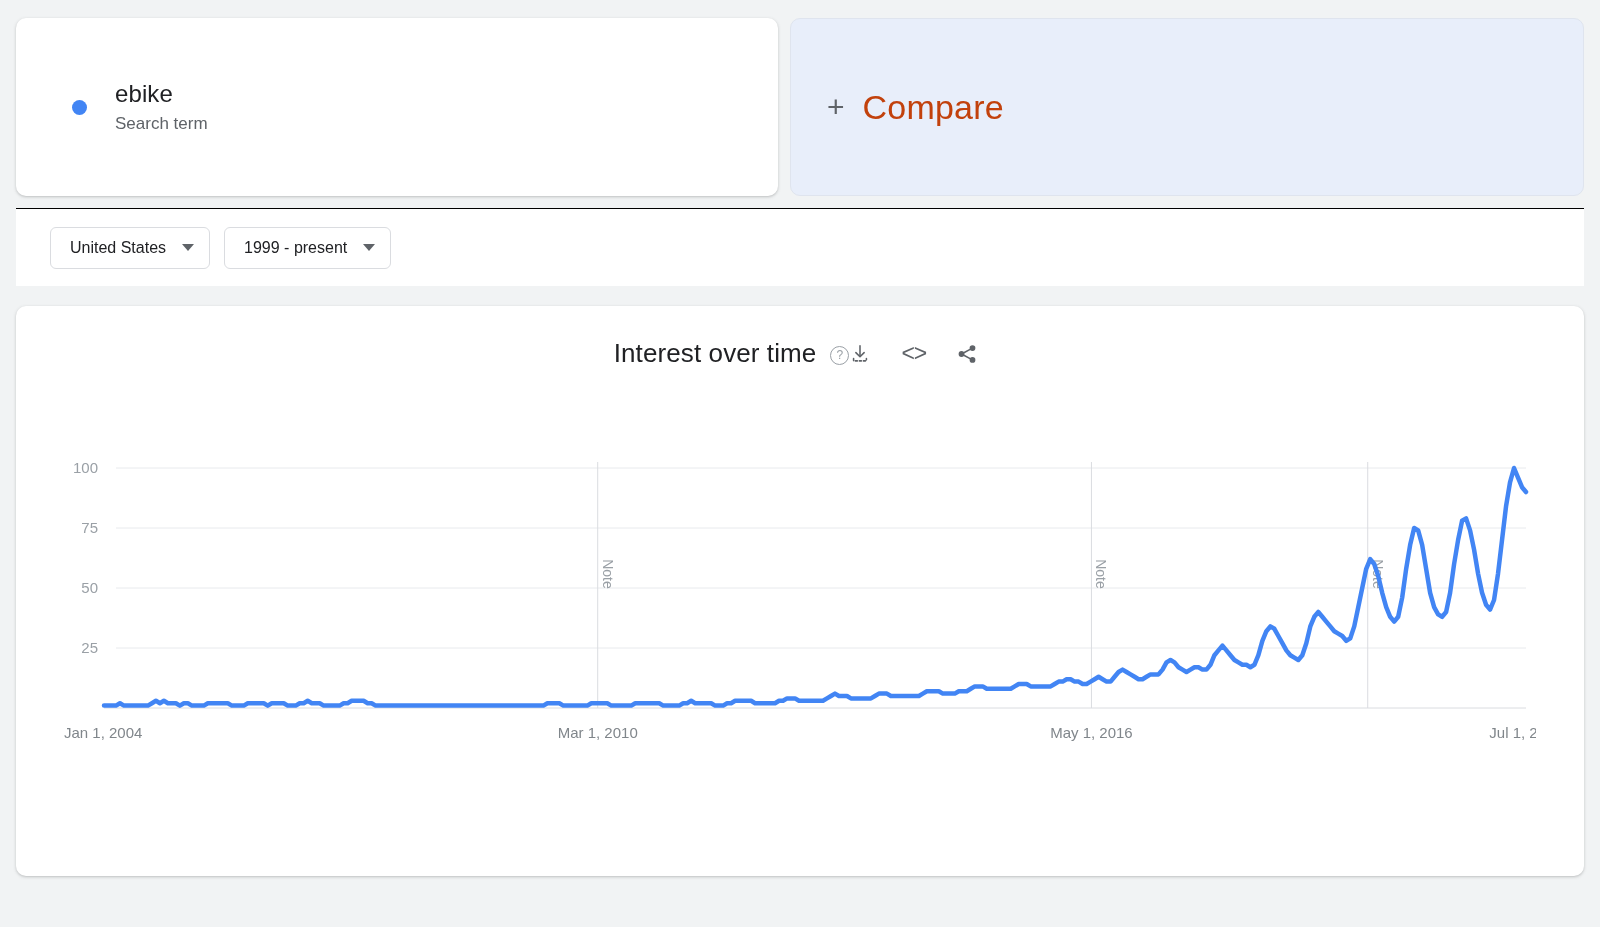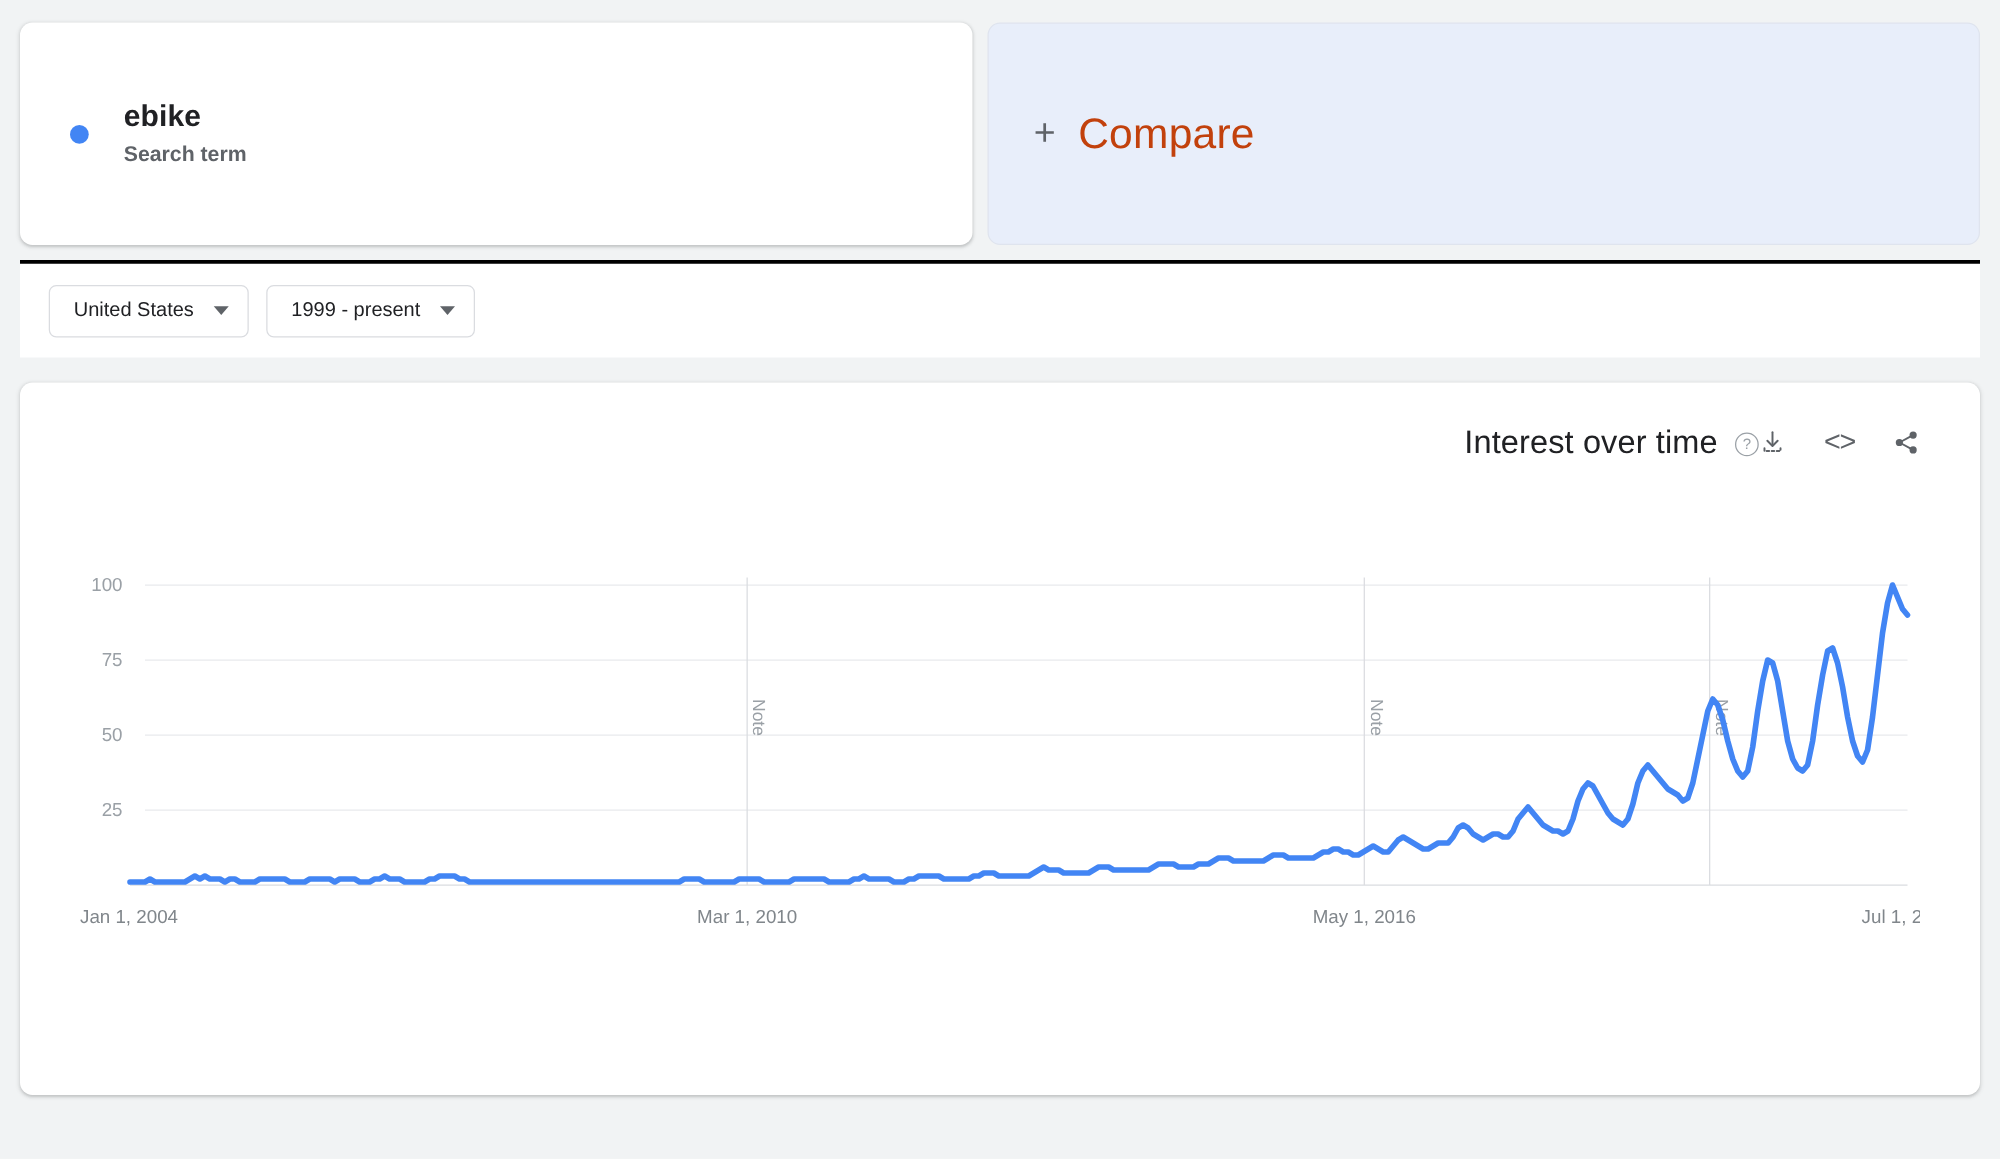--- a/index.html
+++ b/index.html
@@ -15,22 +15,21 @@
   
   .top-row { display: flex; gap: 12px; height: 178px; }
 
   .term-card {
     flex: 0 0 762px;
     background: #fff;
     border-radius: 10px;
     box-shadow: 0 1px 2px rgba(60,64,67,.18), 0 1px 3px 1px rgba(60,64,67,.08);
     display: flex;
     align-items: center;
-    padding: 0 40px;
-    font-weight: bold;
+    padding: 0 56px;
   }
   .term-dot {
     width: 15px; height: 15px; border-radius: 50%;
     background: #4285f4; flex: 0 0 auto; margin-right: 28px;
   }
   .term-texts { display: flex; flex-direction: column; gap: 5px; }
   .term-title { font-size: 24px; color: #202124; line-height: 1.2; letter-spacing: .1px; }
   .term-sub { font-size: 17px; color: #5f6368; line-height: 1.2; }
 
   .compare-card {
@@ -47,23 +46,23 @@
   .plus-icon { font-size: 30px; line-height: 1; font-weight: 300; color: #5f6368; }
   .compare-label { font-size: 34px; color: #c2410c; letter-spacing: .2px; }
 
   
   .filter-bar {
     height: 78px;
     background: #fff;
     margin-top: 12px;
     display: flex;
     align-items: center;
-    padding: 0 23px;
+    padding: 0 34px;
     gap: 14px;
-    border-top: 3px solid #000000;
+    border-top: 1px solid #000000;
   }
   .chip {
     height: 42px;
     background: #fff;
     border: 1px solid #dadce0;
     border-radius: 6px;
     display: flex;
     align-items: center;
     gap: 16px;
     padding: 0 15px 0 19px;
@@ -80,21 +79,21 @@
   
   .chart-card {
     margin-top: 20px;
     background: #fff;
     border-radius: 10px;
     box-shadow: 0 1px 2px rgba(60,64,67,.18), 0 1px 3px 1px rgba(60,64,67,.08);
     height: 570px;
     position: relative;
     padding: 32px 40px 0 40px;
   }
-  .chart-head { display: flex; align-items: center; justify-content: flex-end; }
+  .chart-head { display: flex; align-items: center; justify-content: center; }
   .chart-head-left { display: flex; align-items: center; gap: 14px; }
   .chart-title { font-size: 26px; color: #202124; letter-spacing: .1px; }
   .help-icon {
     width: 19px; height: 19px; border-radius: 50%;
     border: 1.4px solid #9aa0a6; color: #9aa0a6;
     font-size: 12px; display: flex; align-items: center; justify-content: center;
     cursor: pointer; margin-top: 3px;
   }
   .chart-actions { display: flex; align-items: center; gap: 30px; margin-right: 8px; }
   .act { cursor: pointer; color: #5f6368; display: flex; align-items: center; }

